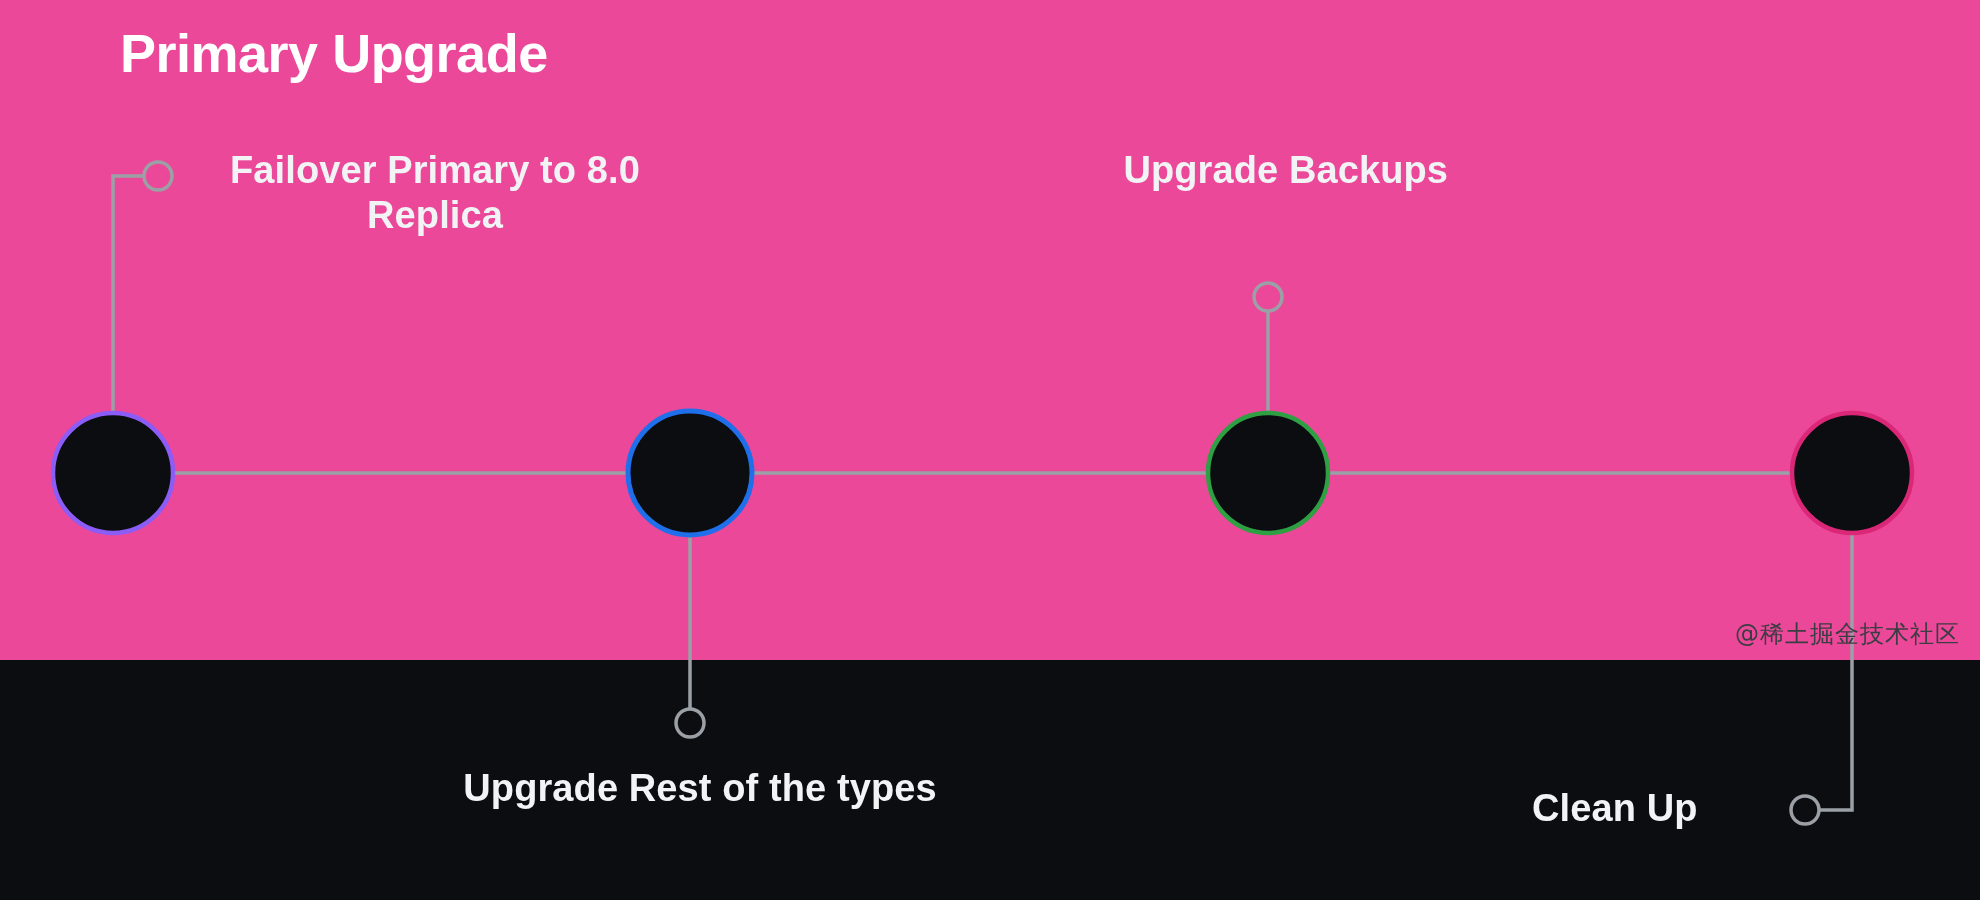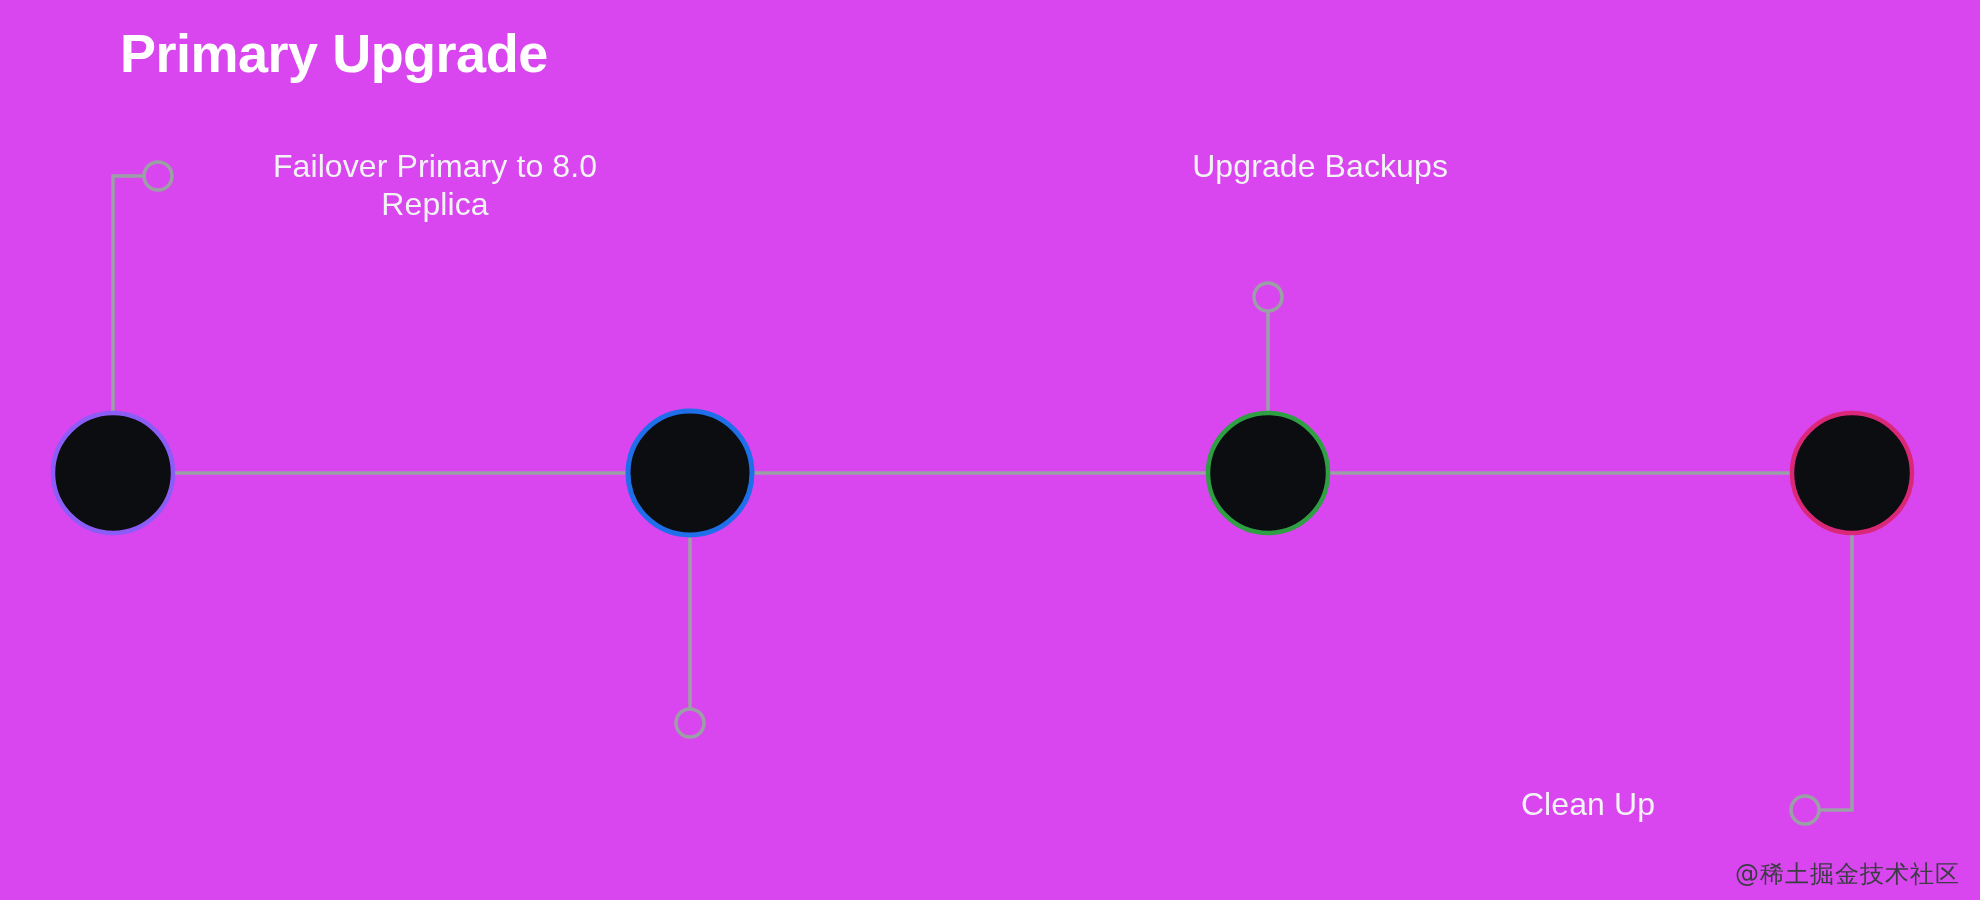--- a/index.html
+++ b/index.html
@@ -13,22 +13,22 @@
     height: 900px;
     overflow: hidden;
     font-family: "Liberation Sans", "DejaVu Sans", sans-serif;
     color: #ffffff;
     position: relative;
   }
   #canvas {
     position: absolute;
     inset: 0;
     width: 1980px;
-    height: 900px;
-    background: #d946ef;
+    height: 660px;
+    background: #ec4899;
   }
   .diagram-title {
     position: absolute;
     left: 120px;
     top: 22px;
     font-size: 54px;
     font-weight: bold;
     letter-spacing: -0.5px;
     color: #ffffff;
     white-space: nowrap;
@@ -37,22 +37,22 @@
   svg.timeline-svg {
     position: absolute;
     left: 0;
     top: 0;
     width: 1980px;
     height: 900px;
     overflow: visible;
   }
   .node-label {
     position: absolute;
-    font-size: 32px;
-    font-weight: 400;
+    font-size: 38px;
+    font-weight: 700;
     color: #f2f3f5;
     line-height: 1.18;
     white-space: pre-line;
     letter-spacing: 0.1px;
   }
   .label-failover {
     left: 200px;
     top: 148px;
     width: 470px;
     text-align: center;
@@ -63,24 +63,24 @@
     width: 370px;
     text-align: right;
   }
   .label-upgrade-rest {
     left: 430px;
     top: 766px;
     width: 540px;
     text-align: center;
   }
   .label-clean-up {
-    left: 1488px;
+    left: 1532px;
     top: 786px;
     width: 200px;
-    text-align: center;
+    text-align: left;
   }
   .watermark {
     position: absolute;
     right: 20px;
     bottom: 10px;
     font-size: 24px;
     color: #3a3d42;
     font-family: "DejaVu Sans", sans-serif;
     letter-spacing: 1px;
     white-space: nowrap;
@@ -125,18 +125,19 @@
     <circle cx="690" cy="473" r="62" fill="#0b0d10" stroke="#1f6feb" stroke-width="5"></circle>
     <circle cx="1268" cy="473" r="60" fill="#0b0d10" stroke="#2ea043" stroke-width="4.5"></circle>
     <circle cx="1852" cy="473" r="60" fill="#0b0d10" stroke="#db2777" stroke-width="4.5"></circle>
   </svg>
 
   <div class="node-label label-failover">Failover Primary to 8.0
 Replica</div>
 
   <div class="node-label label-upgrade-backups">Upgrade Backups</div>
 
+  <div class="node-label label-upgrade-rest">Upgrade Rest of the types</div>
 
   <div class="node-label label-clean-up">Clean Up</div>
 
   <div class="watermark">@稀土掘金技术社区</div>
 
 </div>
 
 </body></html>

